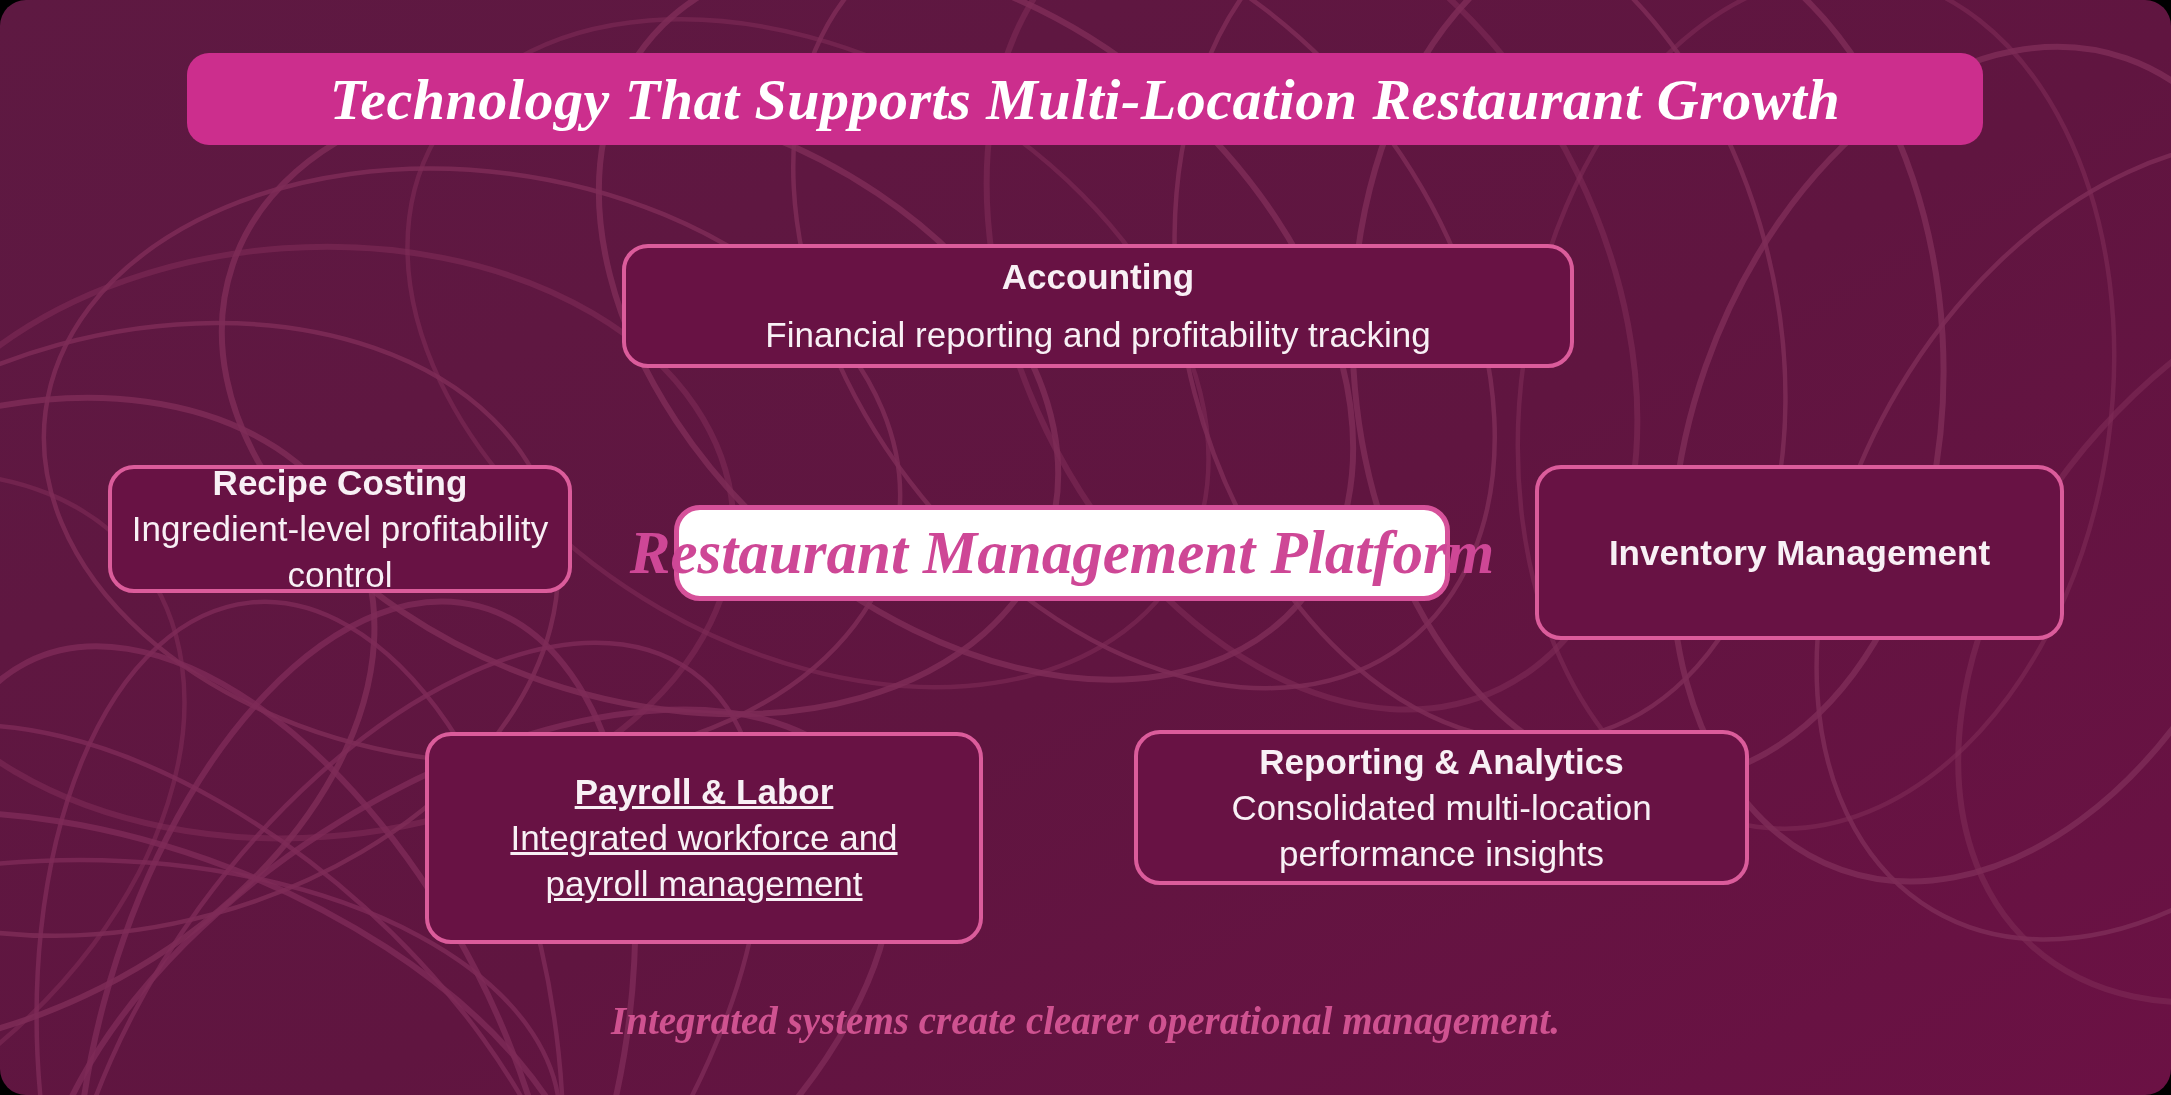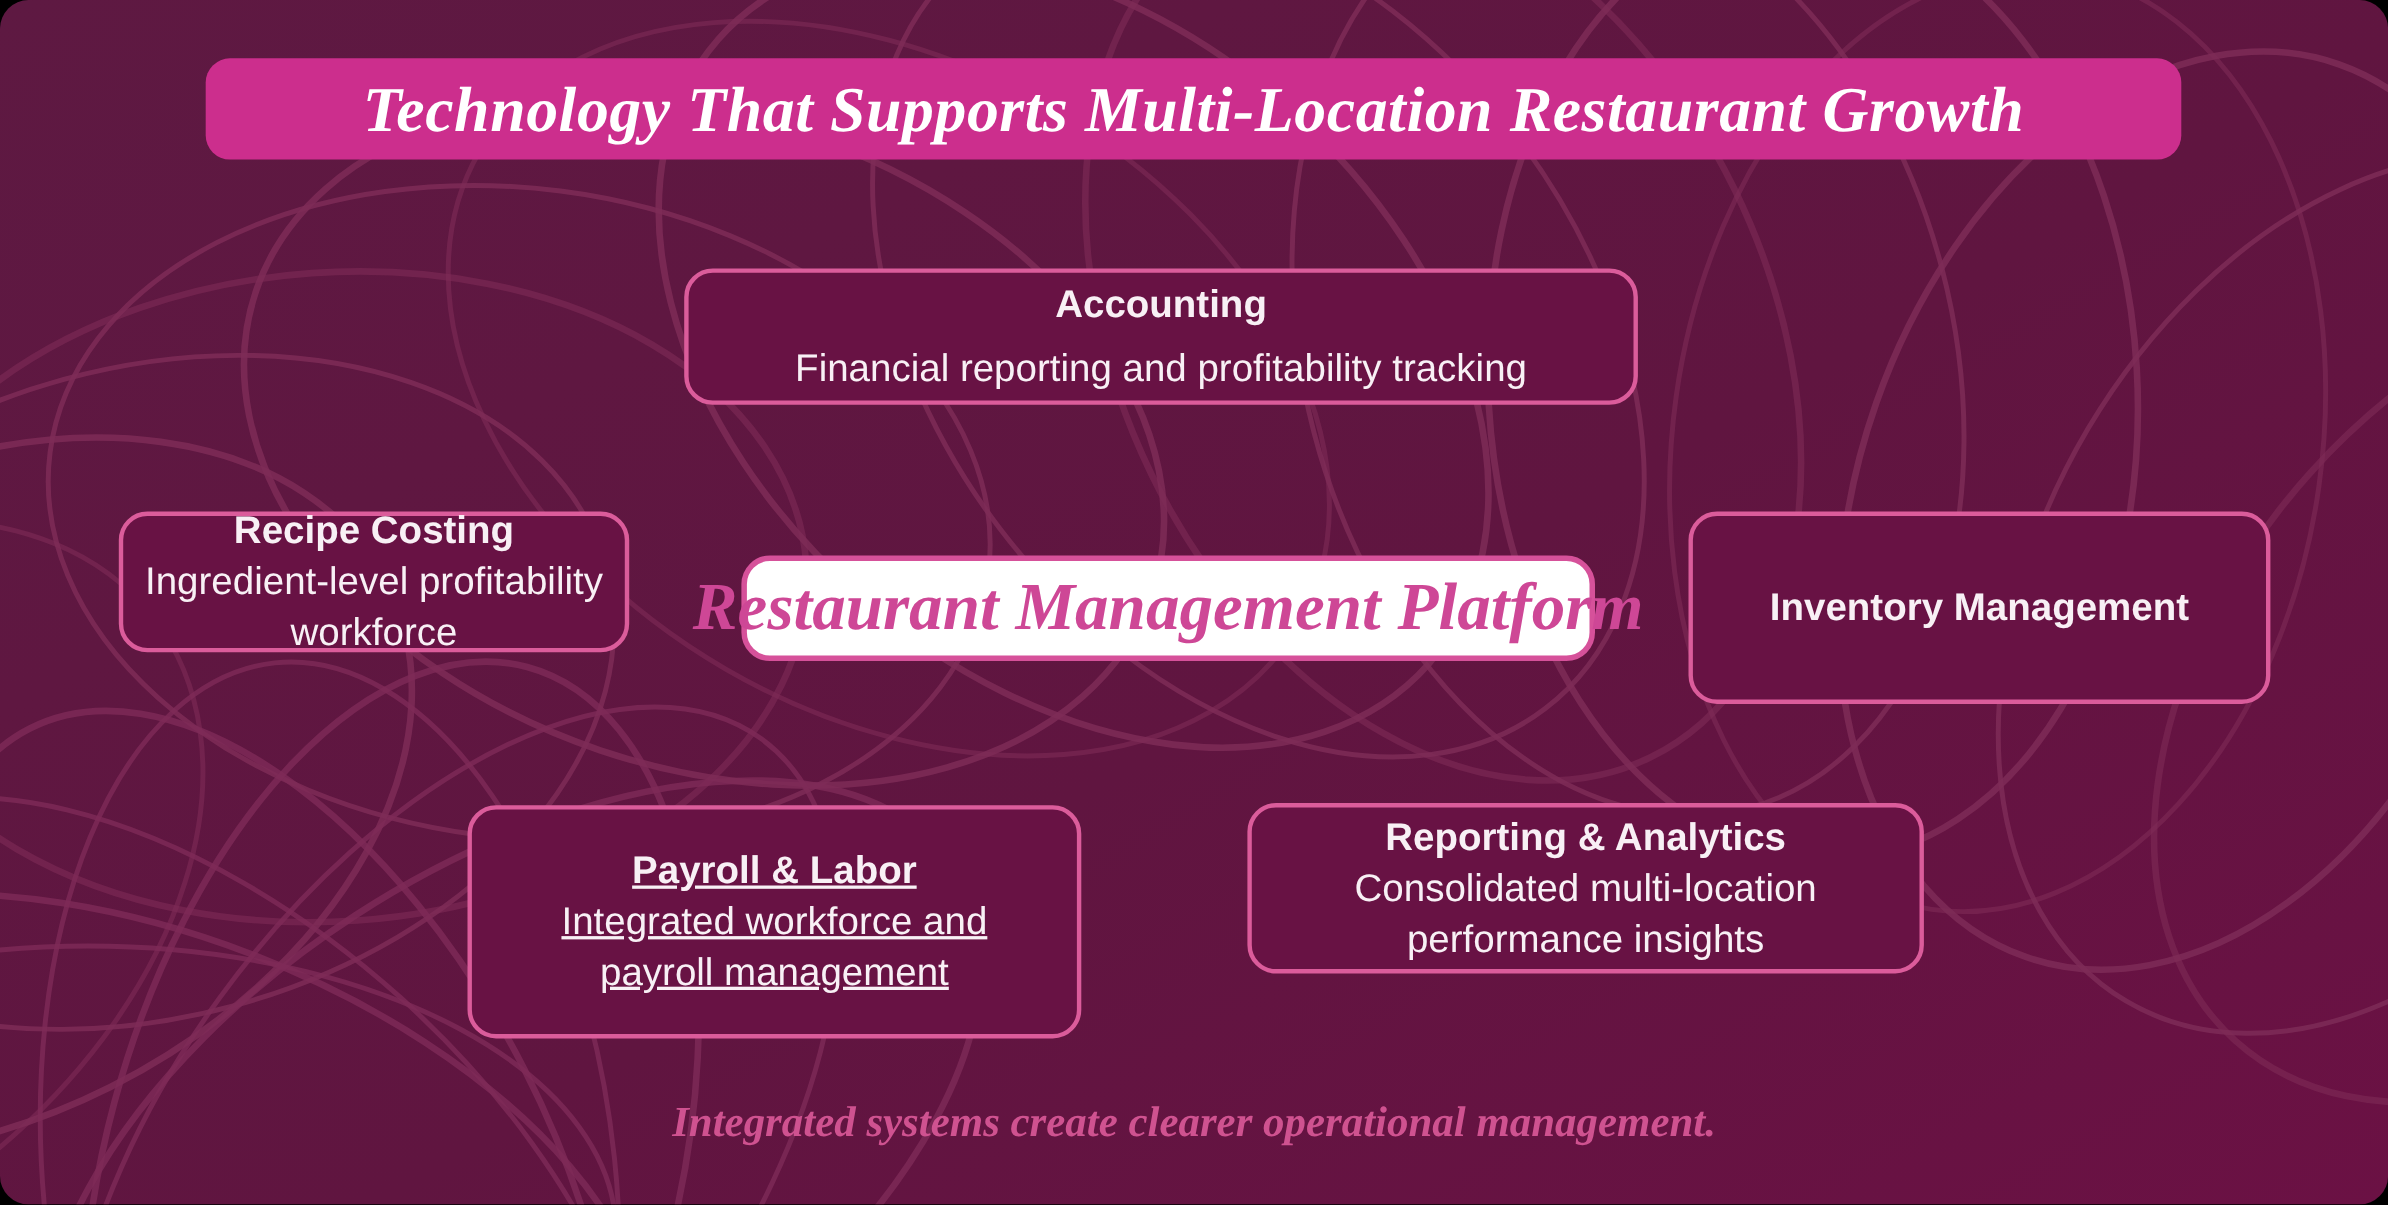--- a/index.html
+++ b/index.html
@@ -62,21 +62,21 @@
     font-weight: bold;
     font-size: 35px;
     line-height: 46px;
     white-space: nowrap;
   }
   .node .d {
     font-weight: 400;
     font-size: 35px;
     line-height: 46px;
   }
-  #node-accounting { left: 622px; top: 244px; width: 867px; height: 124px; gap: 12px; }
+  #node-accounting { left: 622px; top: 244px; width: 952px; height: 124px; gap: 12px; }
   #node-recipe     { left: 108px; top: 465px; width: 464px; height: 128px; }
   #node-inventory  { left: 1535px; top: 465px; width: 529px; height: 175px; }
   #node-payroll    { left: 425px; top: 732px; width: 558px; height: 212px; text-decoration: underline; }
   #node-reporting  { left: 1134px; top: 730px; width: 615px; height: 155px; }
   #node-recipe .d    { max-width: 420px; }
   #node-inventory .d { max-width: 360px; }
   #node-payroll .d   { max-width: 470px; }
   #node-reporting .d { max-width: 560px; }
   .center-node {
     position: absolute;
@@ -149,21 +149,21 @@
     <h1>Technology That Supports Multi-Location Restaurant Growth</h1>
   </div>
 
   <div class="node" id="node-accounting">
     <div class="t">Accounting</div>
     <div class="d">Financial reporting and profitability tracking</div>
   </div>
 
   <div class="node" id="node-recipe">
     <div class="t">Recipe Costing</div>
-    <div class="d">Ingredient-level profitability workforce</div>
+    <div class="d">Ingredient-level profitability control</div>
   </div>
 
   <div class="center-node">
     <div class="label">Restaurant Management Platform</div>
   </div>
 
   <div class="node" id="node-inventory">
     <div class="t">Inventory Management</div>
   </div>
 

